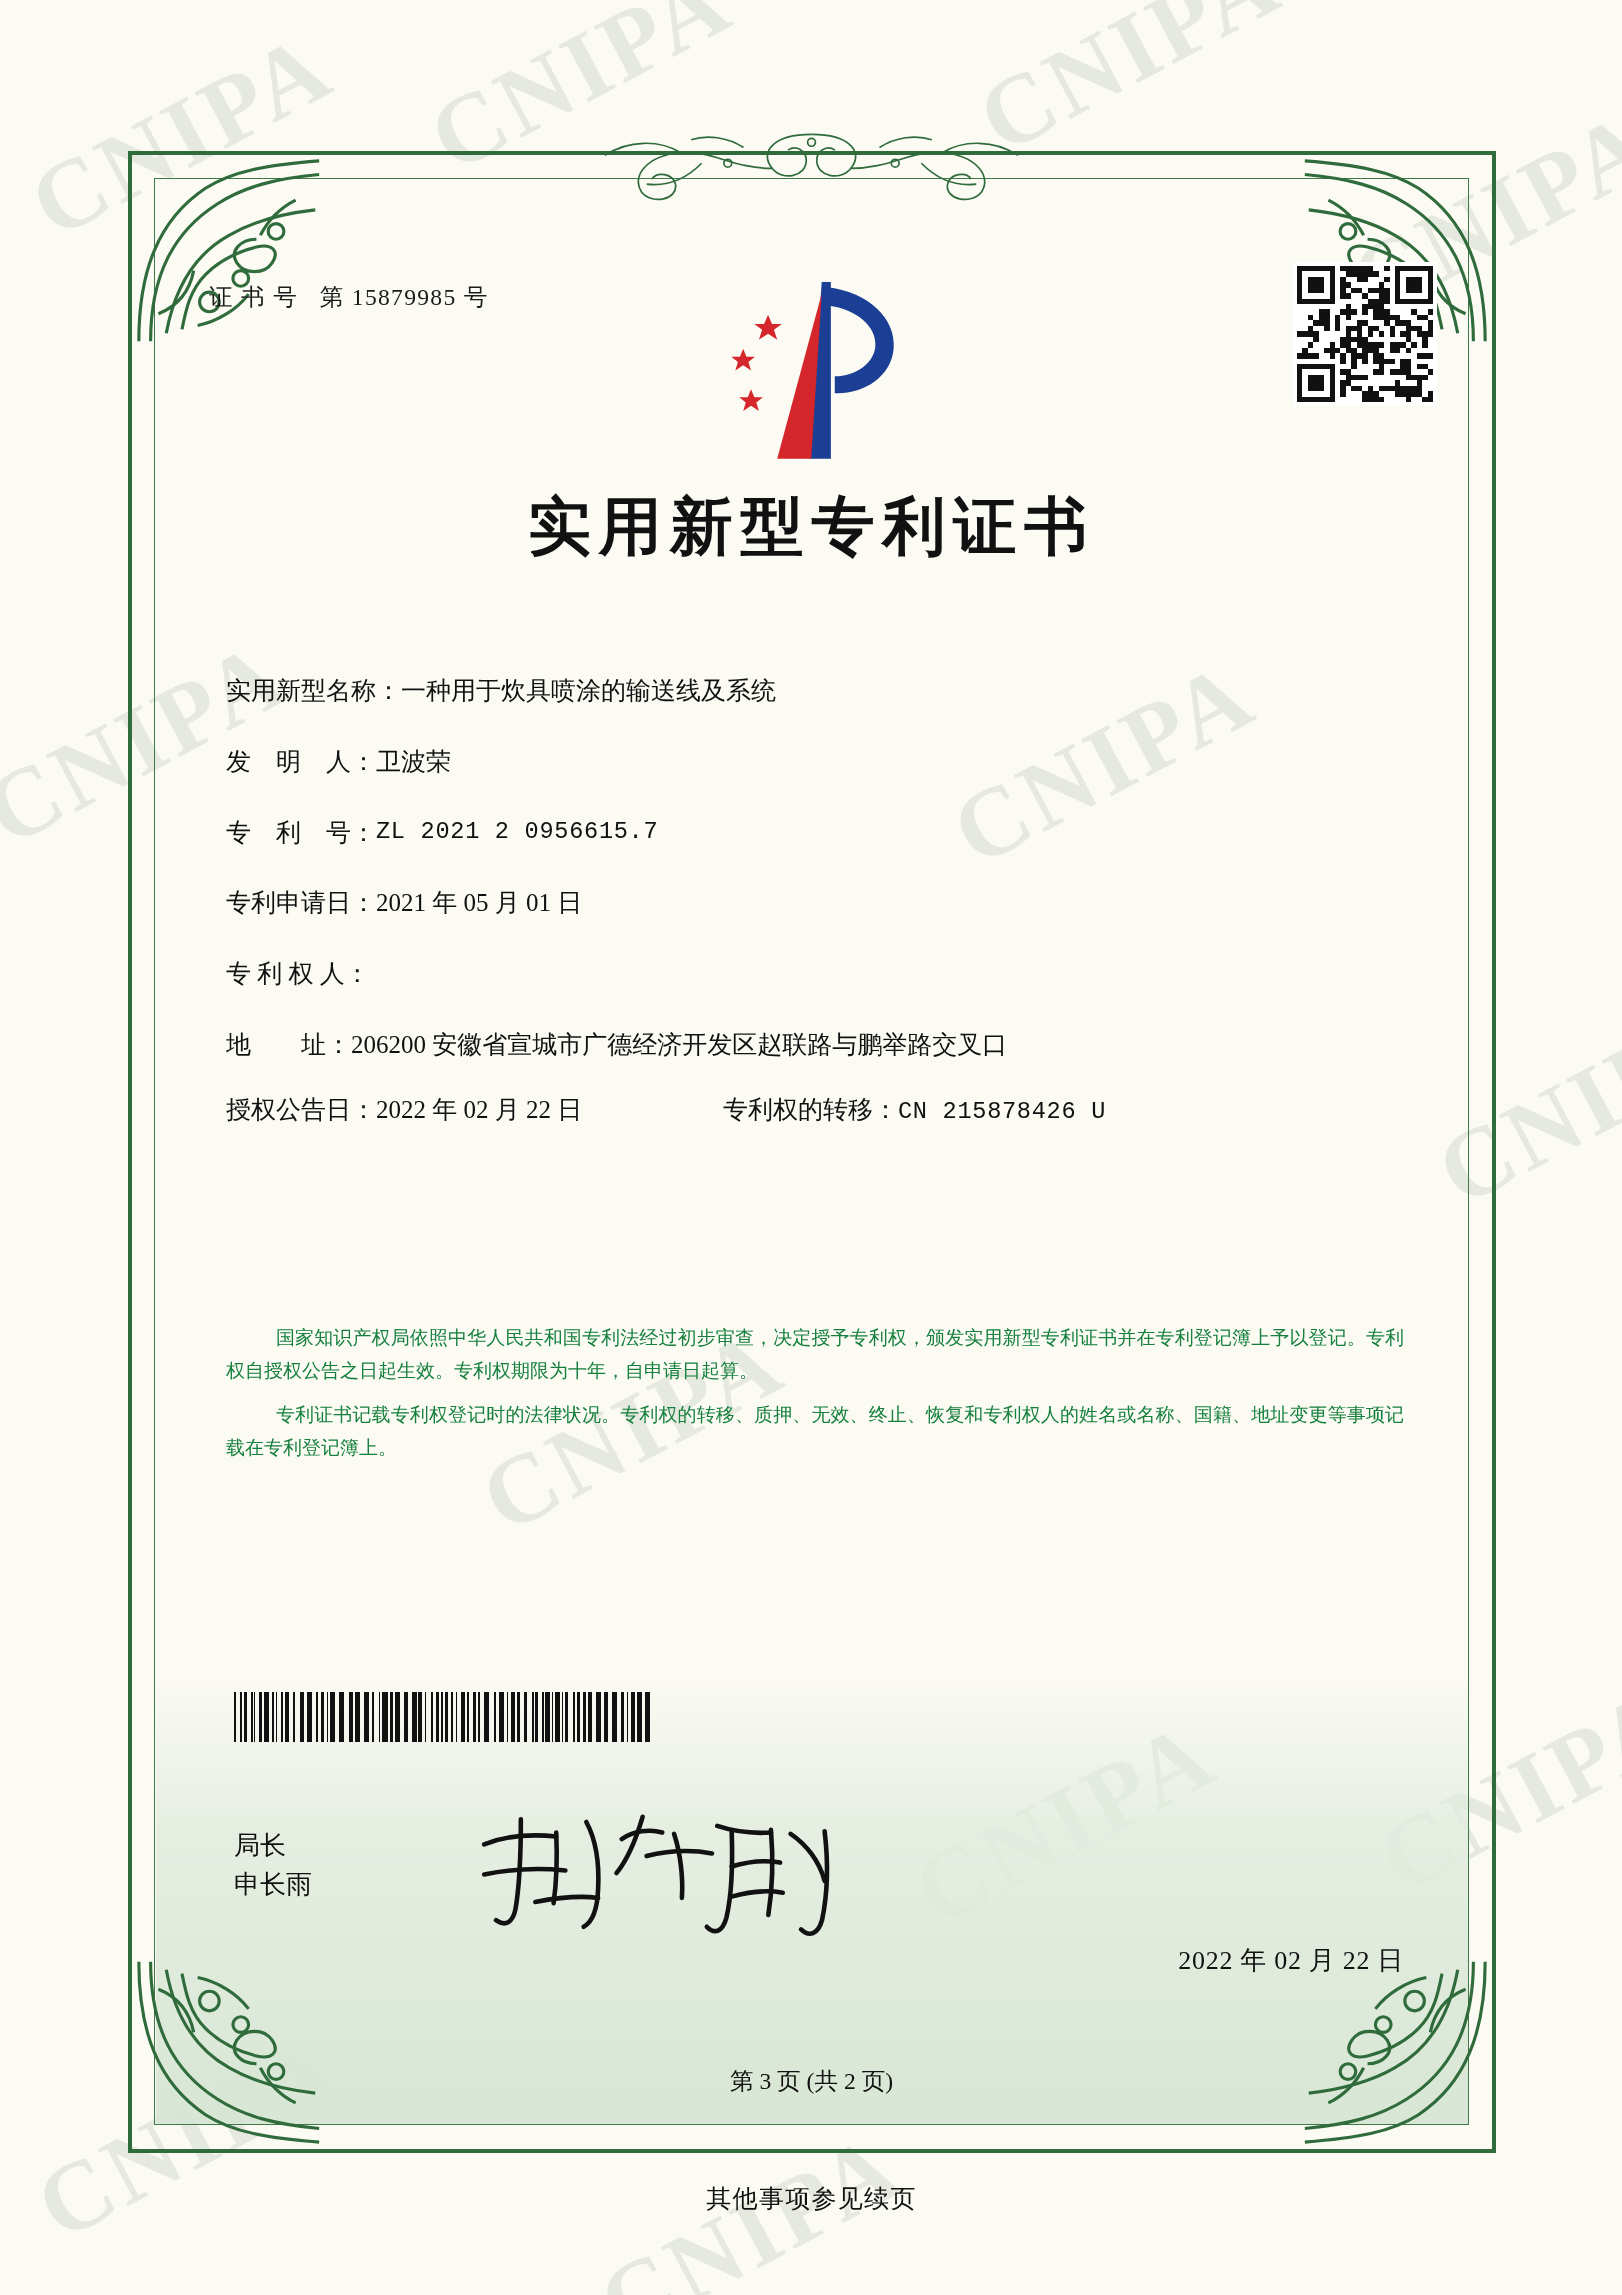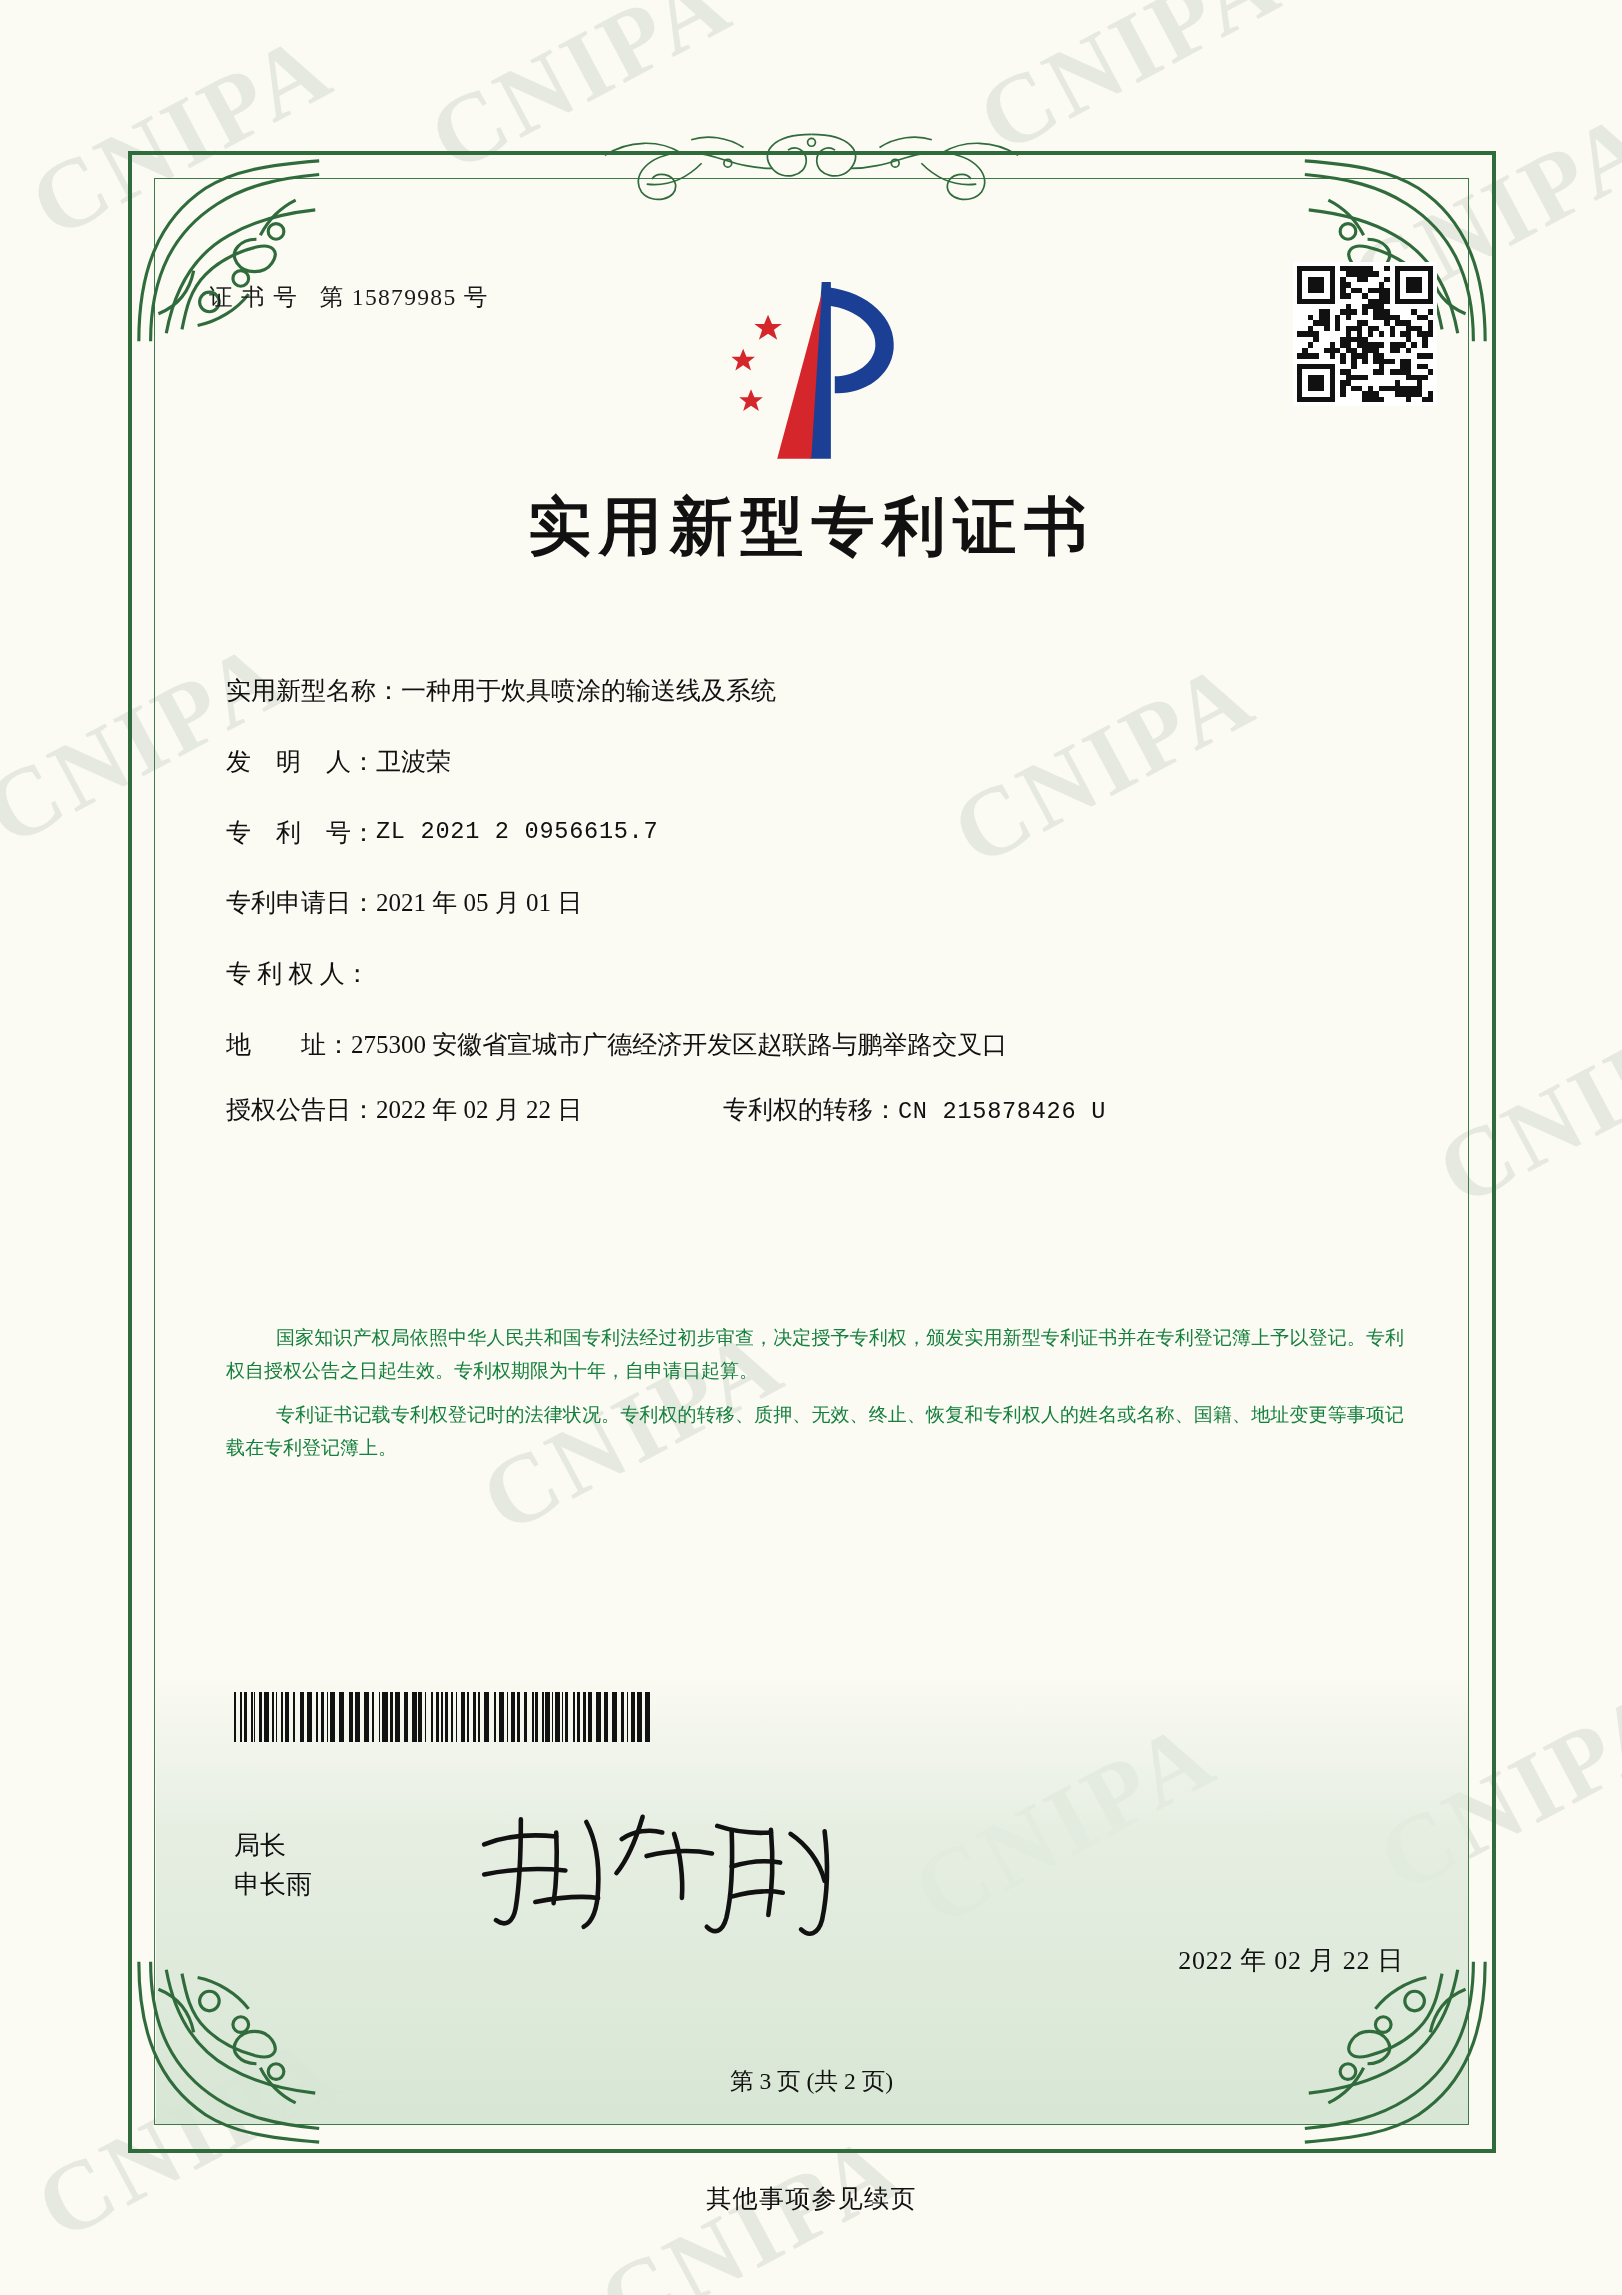--- a/index.html
+++ b/index.html
@@ -1038,21 +1038,21 @@
     </div>
     <div class="field-row">
       <span class="field-label">专利申请日：</span>
       <span class="field-value">2021 年 05 月 01 日</span>
     </div>
     <div class="field-row">
       <span class="field-label">专 利 权 人：</span>
     </div>
     <div class="field-row" style="margin-bottom:31px;">
       <span class="field-label">地        址：</span>
-      <span class="field-value" style="max-width:838px; display:inline-block;">275300 安徽省宣城市广德经济开发区赵联路与鹏举路交叉口</span>
+      <span class="field-value" style="max-width:838px; display:inline-block;">206200 安徽省宣城市广德经济开发区赵联路与鹏举路交叉口</span>
     </div>
 
     <div class="two-col">
       <div class="col-a">
         <span>授权公告日：</span><span>2022 年 02 月 22 日</span>
       </div>
       <div class="col-b">
         <span>专利权的转移：</span><span class="pub-no-value">CN 215878426 U</span>
       </div>
     </div>

